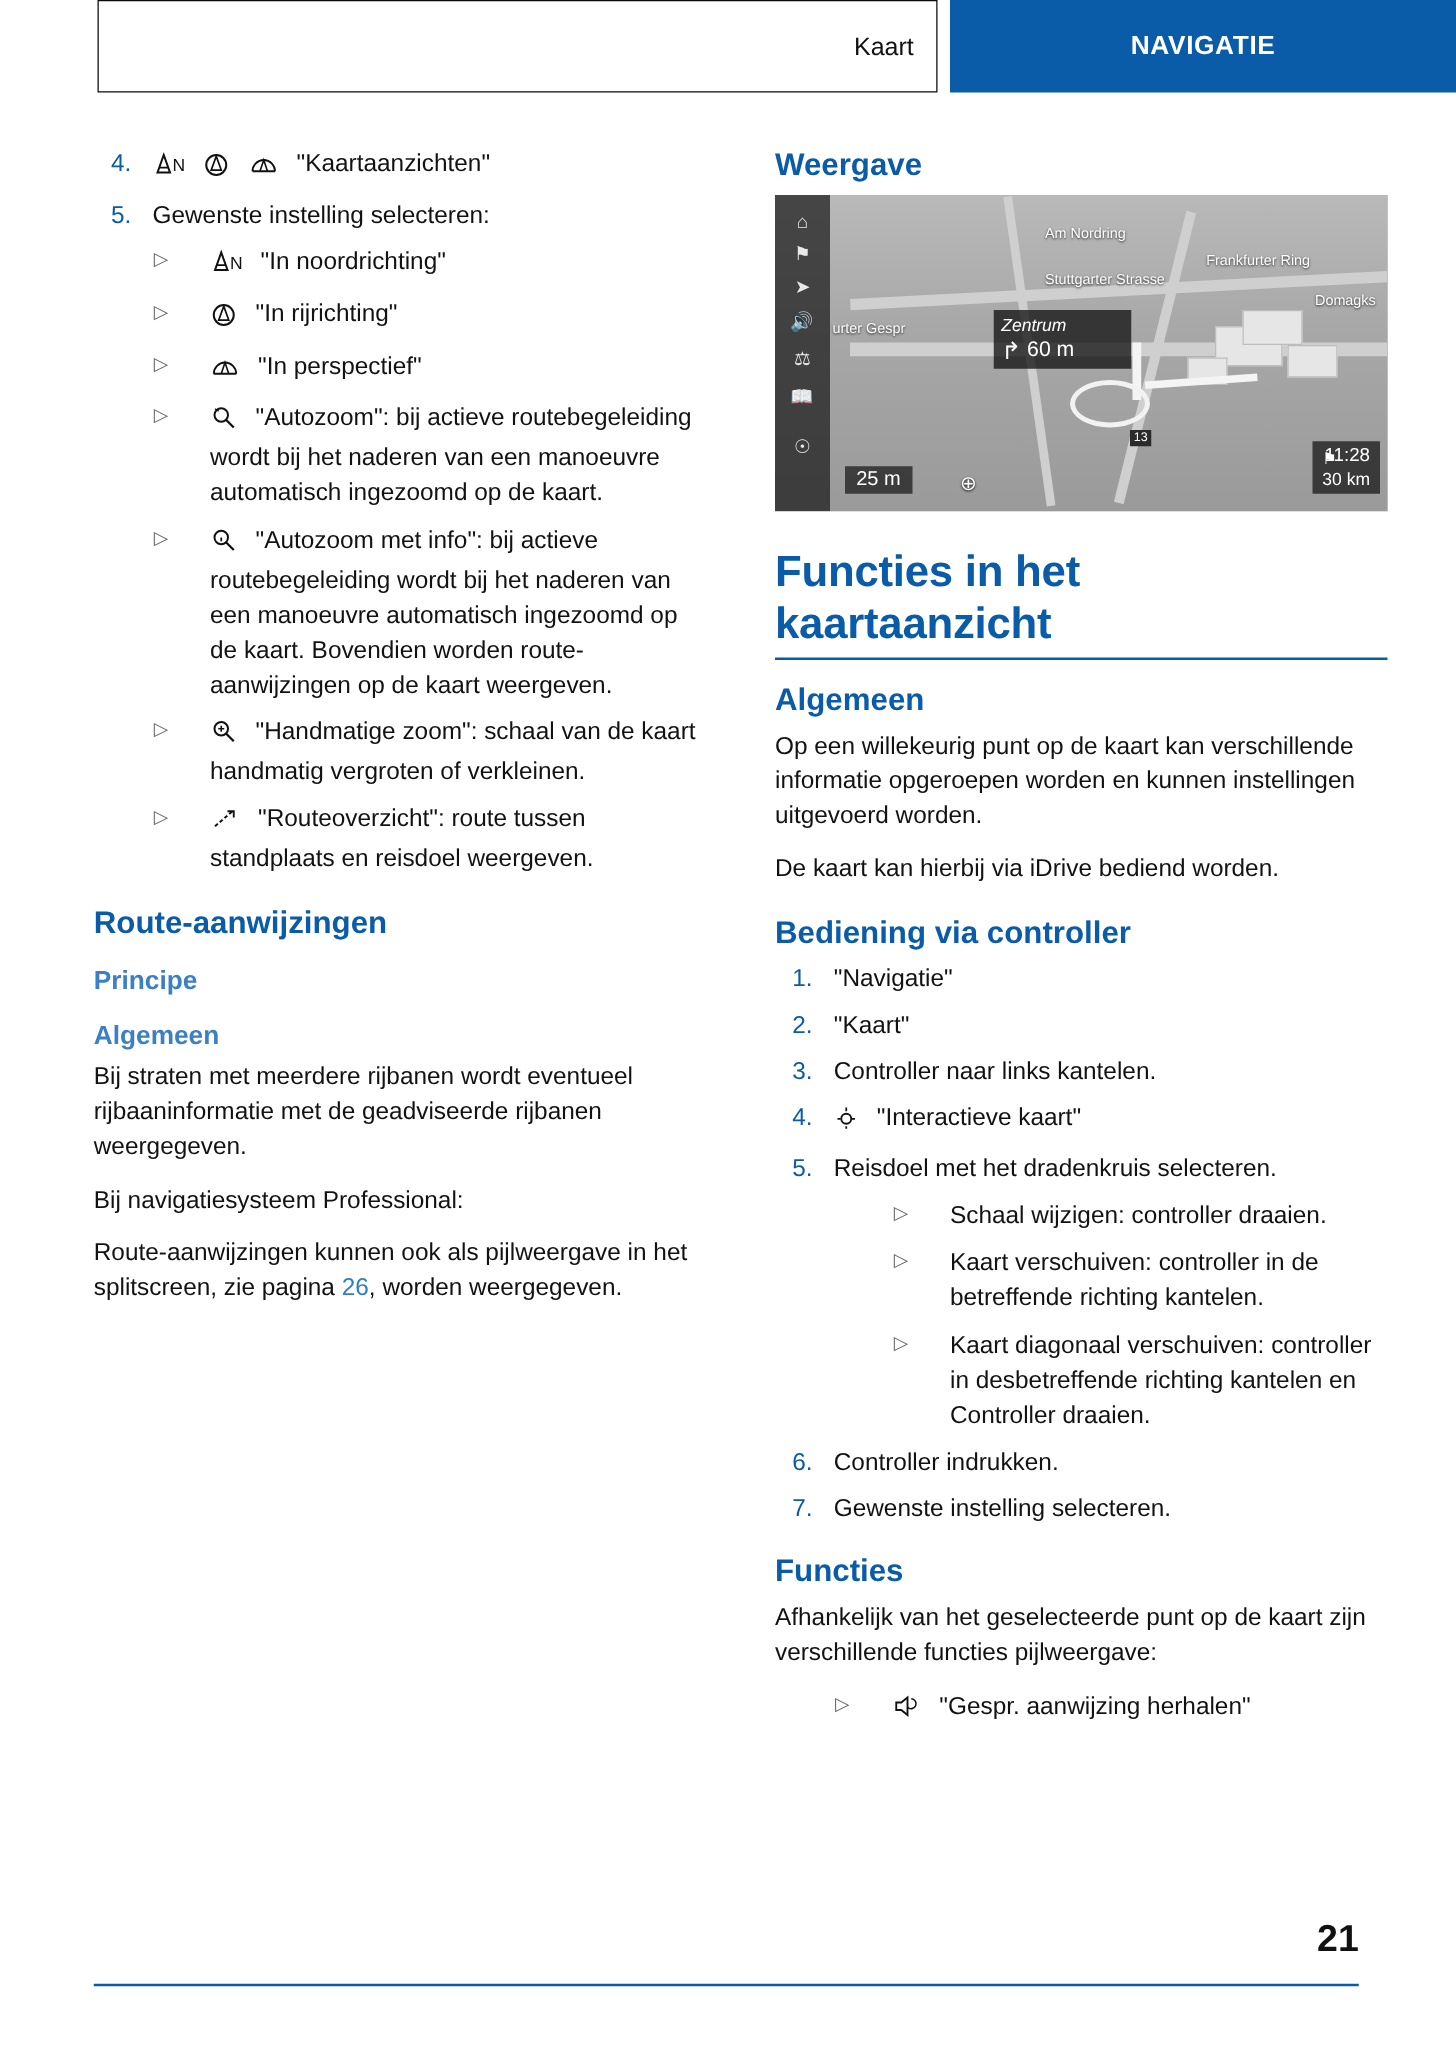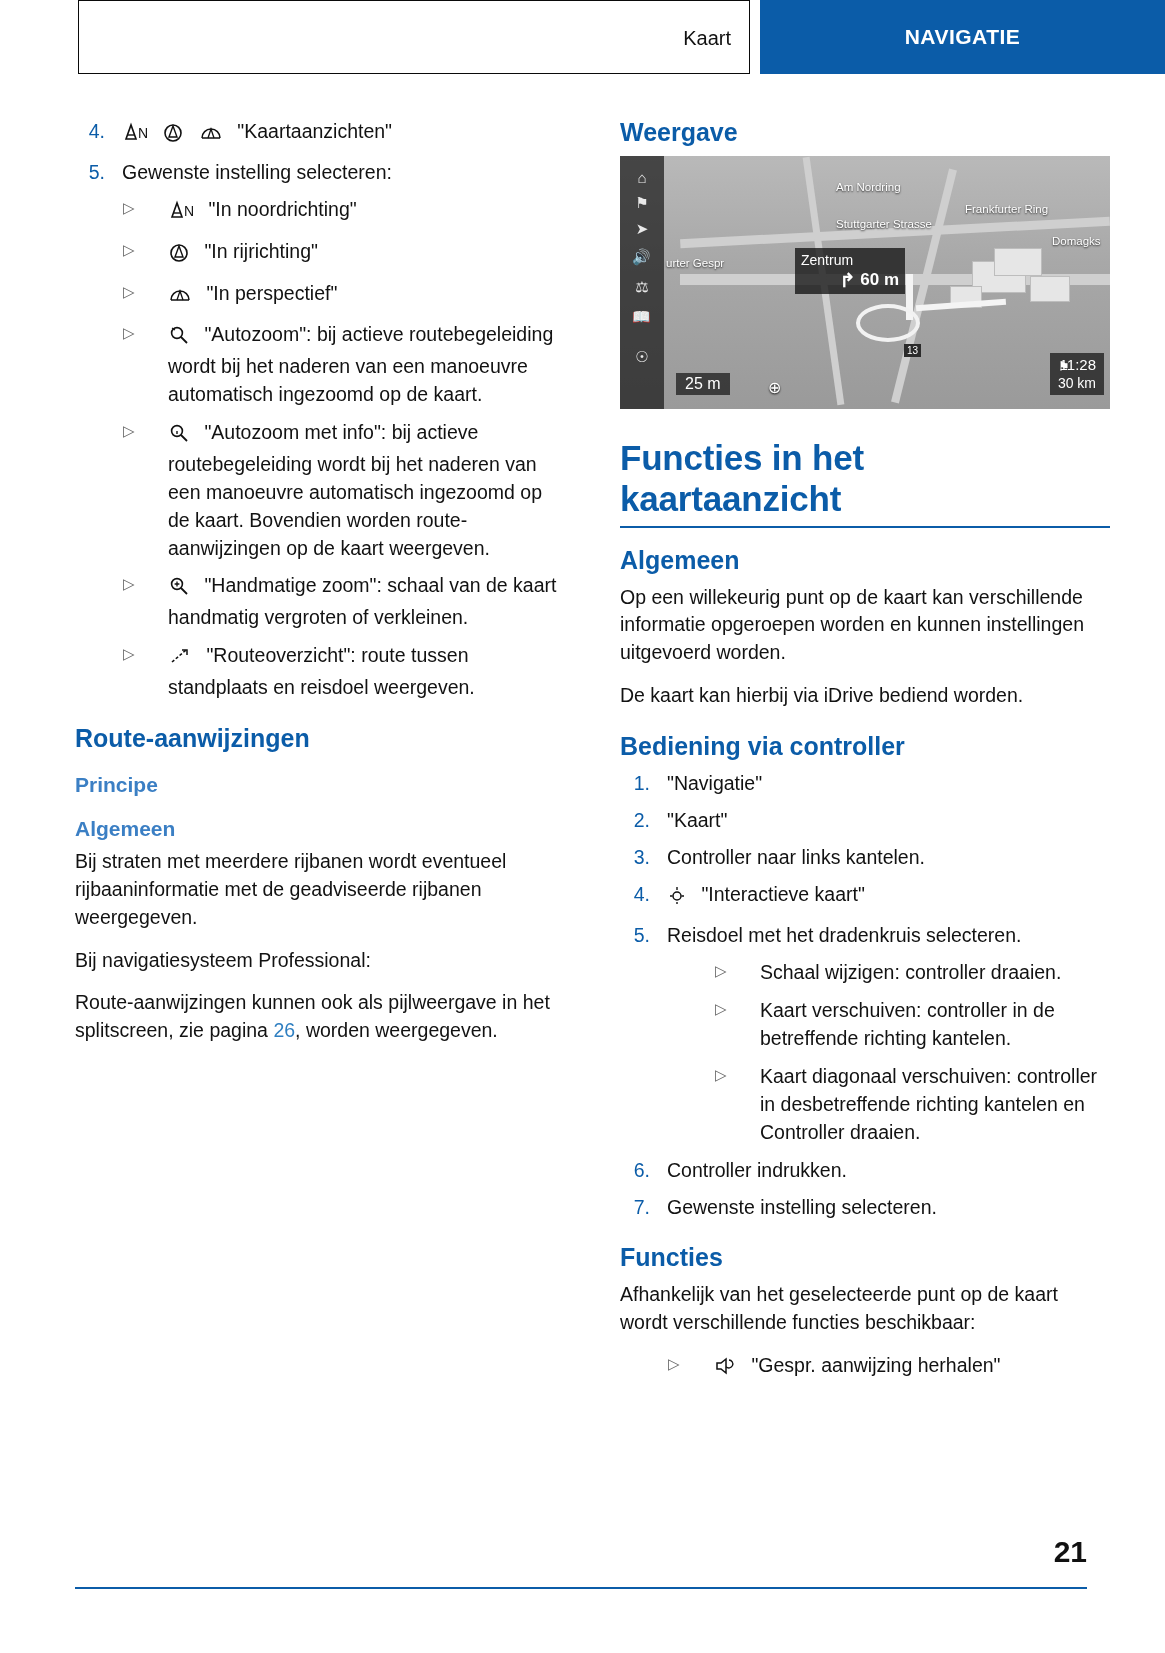--- a/index.html
+++ b/index.html
@@ -211,25 +211,26 @@
     width: 110px;
     background: rgba(20,20,20,0.78);
     color: #fff;
     padding: 4px 6px;
     box-sizing: border-box;
   }
   .map-guide .g-street {
     font-size: 14px;
     color: #ffffff;
     margin-bottom: 2px;
+    font-style: italic;
   }
   .map-guide .g-dist {
     font-size: 17px;
-    font-weight: bold;
-    text-align: right;
+    font-weight: normal;
+    text-align: left;
   }
   .map-arrow {
     display: inline-block;
     font-size: 19px;
     line-height: 1;
     vertical-align: -2px;
   }
   .map-scale {
     position: absolute;
     left: 56px;
@@ -564,21 +565,21 @@
       <span class="num">6.</span>
       <span>Controller indrukken.</span>
     </li>
     <li>
       <span class="num">7.</span>
       <span>Gewenste instelling selecteren.</span>
     </li>
   </ul>
 
   <h2 class="blue">Functies</h2>
-  <p class="body-p">Afhankelijk van het geselecteerde punt op de kaart wordt verschillende functies beschikbaar:</p>
+  <p class="body-p">Afhankelijk van het geselecteerde punt op de kaart zijn verschillende functies pijlweergave:</p>
 
   <ul class="bullist sub-bullist">
     <li>
       <span class="tri">▷</span>
       <span class="icon-inline">
         <svg width="24" height="20" viewBox="0 0 24 20">
             <path d="M4 7 h4 l5 -4 v14 l-5 -4 H4 Z" fill="none" stroke="#111" stroke-width="1.5"></path>
             <path d="M16 4 a4 4 0 1 1 -3 6.8" fill="none" stroke="#111" stroke-width="1.3"></path>
           </svg>
       </span>

